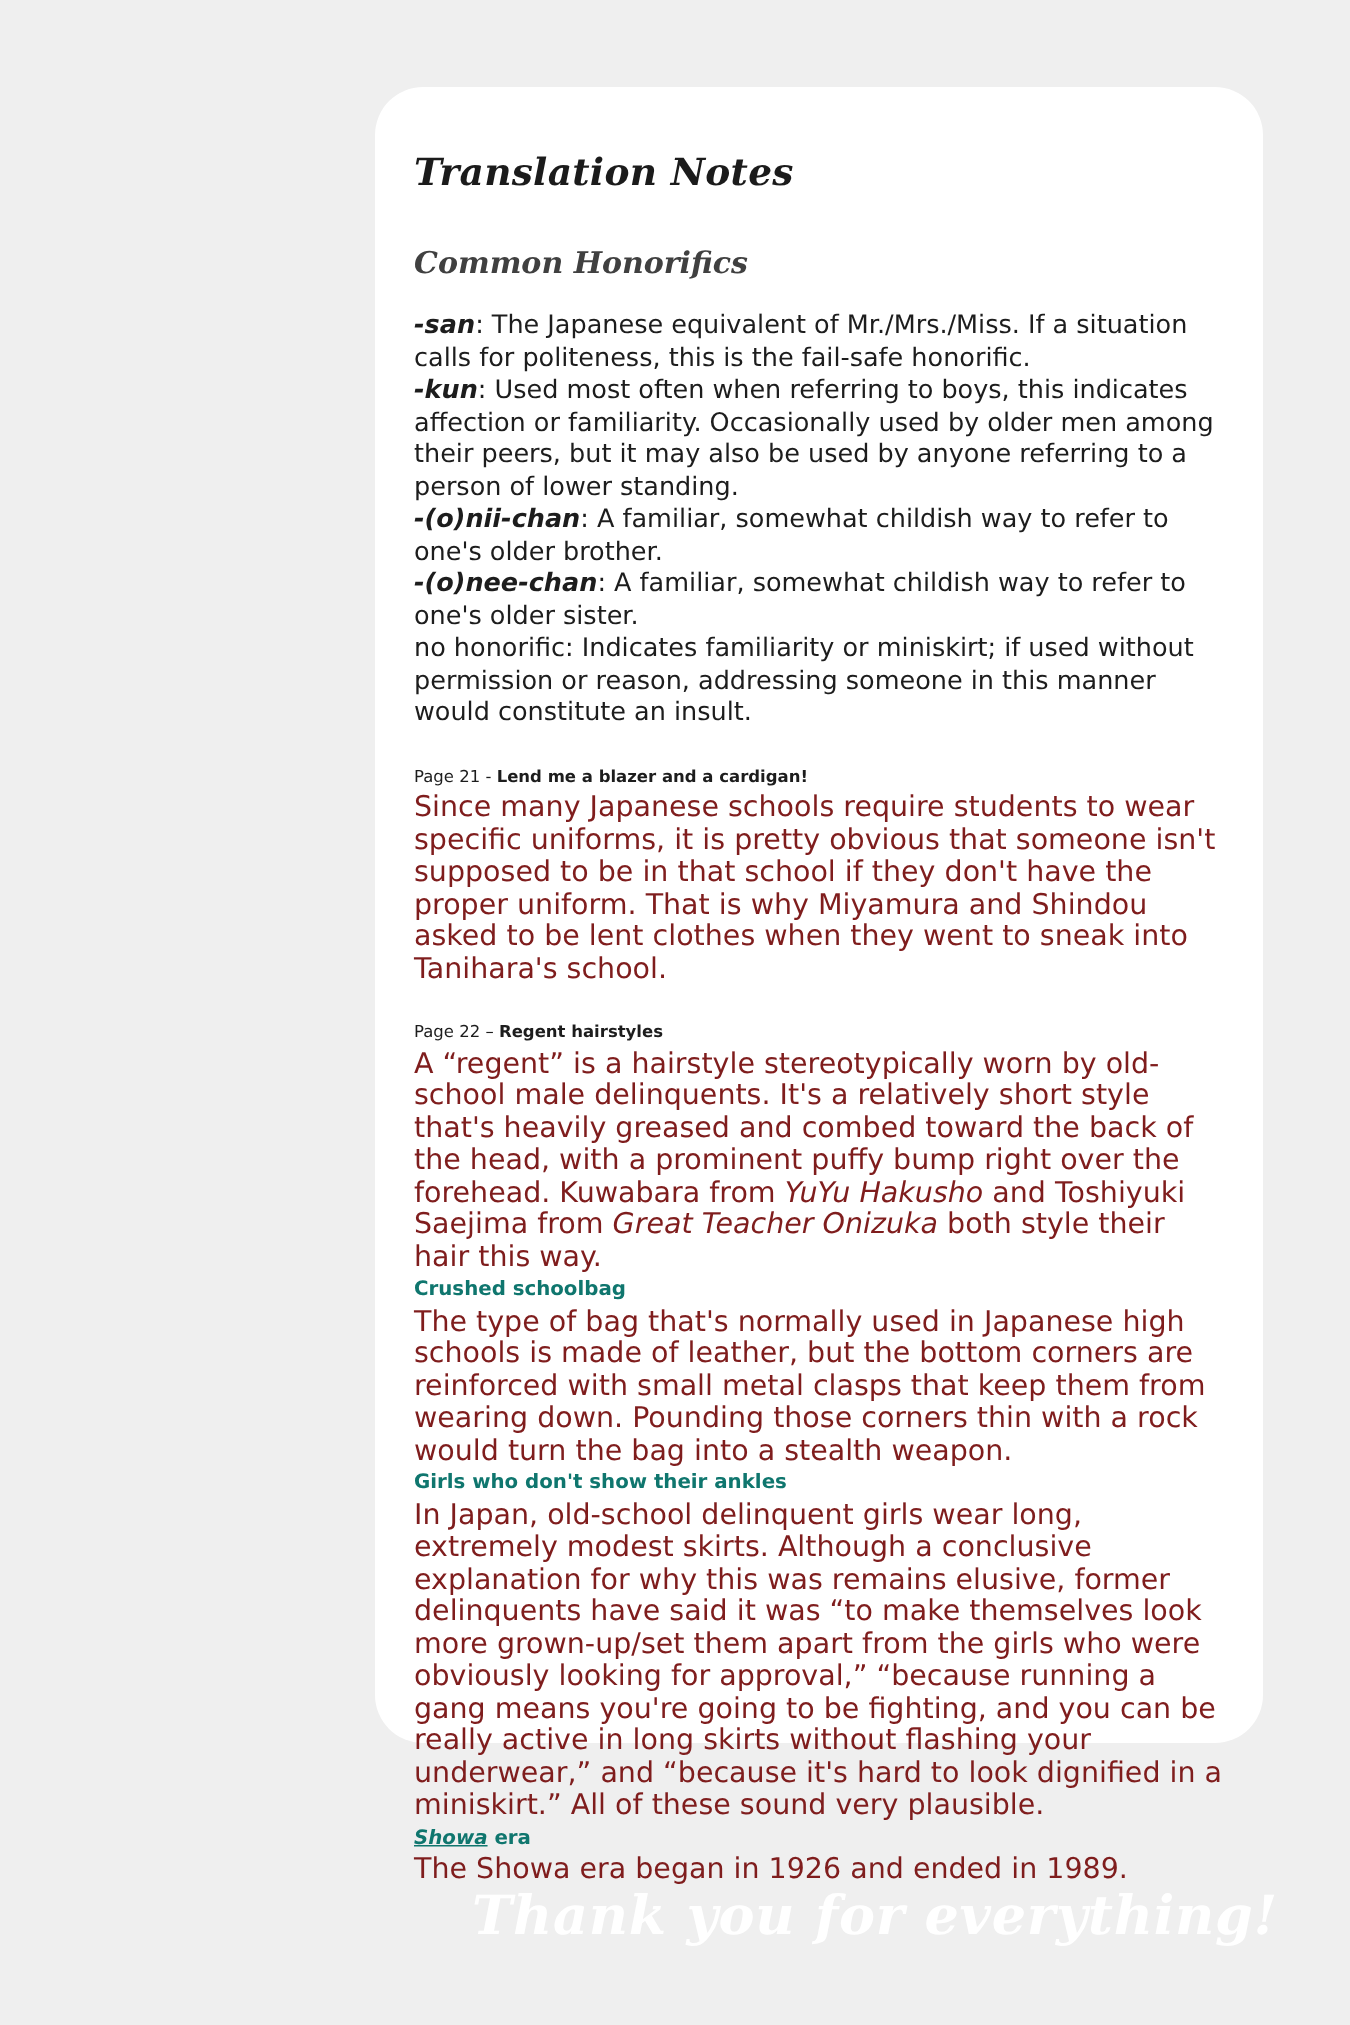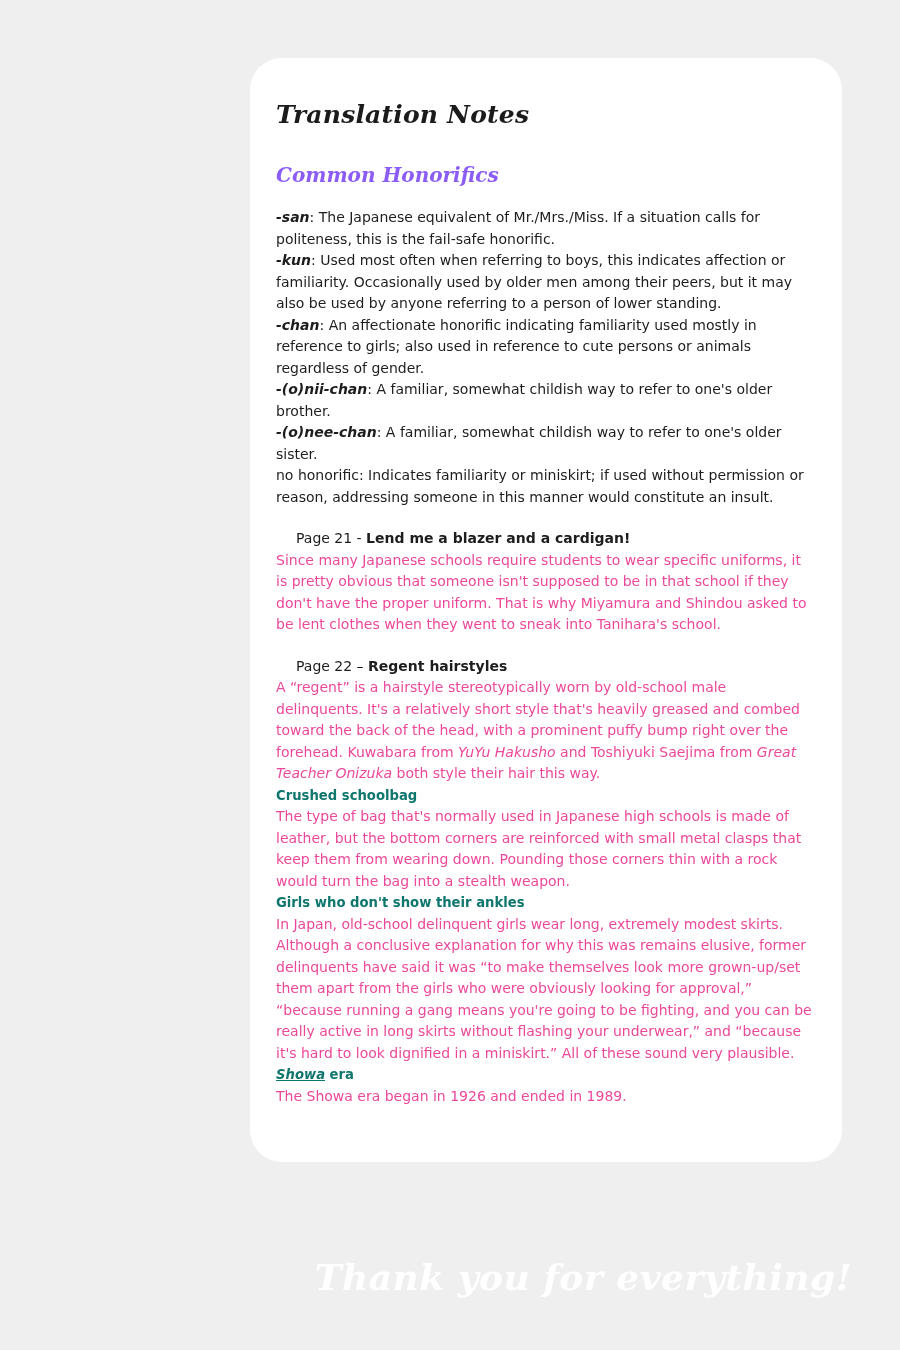--- a/index.html
+++ b/index.html
@@ -37,64 +37,63 @@
     font-size: 25px;
     color: #1b1b1b;
     letter-spacing: 0.2px;
     margin: 0 0 34px 0;
   }
   .subtitle {
     font-family: "DejaVu Serif", serif;
     font-style: italic;
     font-weight: bold;
     font-size: 20px;
-    color: #8b5cf6;
+    color: #404040;
     margin: 0 0 20px 0;
   }
   .body-text {
-    font-size: 14px;
+    font-size: 17px;
     line-height: 21.5px;
     color: #1d1d1d;
   }
   .honorifics p {
     margin: 0;
   }
   .honorifics .term {
     font-style: italic;
     font-weight: bold;
   }
   .section {
     margin-top: 20px;
   }
   .section-head {
-    font-size: 14px;
+    font-size: 11px;
     line-height: 21.5px;
     color: #1d1d1d;
-    margin-left: 20px;
   }
   .section-head .pg {
     font-weight: normal;
   }
   .section-head .hd {
     font-weight: bold;
   }
   .sub-head {
     font-size: 13.2px;
     line-height: 21.5px;
     font-weight: bold;
     color: #0f766e;
   }
   .sub-head.ital-lead .it {
     font-style: italic;
     text-decoration: underline;
   }
   .para {
-    font-size: 14px;
+    font-size: 19px;
     line-height: 21.5px;
-    color: #ec4899;
+    color: #7f1d1d;
     margin: 0;
   }
   .para em {
     font-style: italic;
   }
   .footer {
     position: absolute;
     right: 48px;
     bottom: 52px;
     font-family: "DejaVu Serif", serif;
@@ -113,21 +112,20 @@
 
   <div class="card">
 
     <h1 class="title">Translation Notes</h1>
 
     <h2 class="subtitle">Common Honorifics</h2>
 
     <div class="body-text honorifics">
       <p><span class="term">-san</span><span>: The Japanese equivalent of Mr./Mrs./Miss. If a situation calls for politeness, this is the fail-safe honorific.</span></p>
       <p><span class="term">-kun</span><span>: Used most often when referring to boys, this indicates affection or familiarity. Occasionally used by older men among their peers, but it may also be used by anyone referring to a person of lower standing.</span></p>
-      <p><span class="term">-chan</span><span>: An affectionate honorific indicating familiarity used mostly in reference to girls; also used in reference to cute persons or animals regardless of gender.</span></p>
       <p><span class="term">-(o)nii-chan</span><span>: A familiar, somewhat childish way to refer to one's older brother.</span></p>
       <p><span class="term">-(o)nee-chan</span><span>: A familiar, somewhat childish way to refer to one's older sister.</span></p>
       <p><span>no honorific</span><span>: Indicates familiarity or miniskirt; if used without permission or reason, addressing someone in this manner would constitute an insult.</span></p>
     </div>
 
     <div class="section">
       <div class="section-head"><span class="pg">Page 21 - </span><span class="hd">Lend me a blazer and a cardigan!</span></div>
       <p class="para">Since many Japanese schools require students to wear specific uniforms, it is pretty obvious that someone isn't supposed to be in that school if they don't have the proper uniform. That is why Miyamura and Shindou asked to be lent clothes when they went to sneak into Tanihara's school.</p>
     </div>
 

